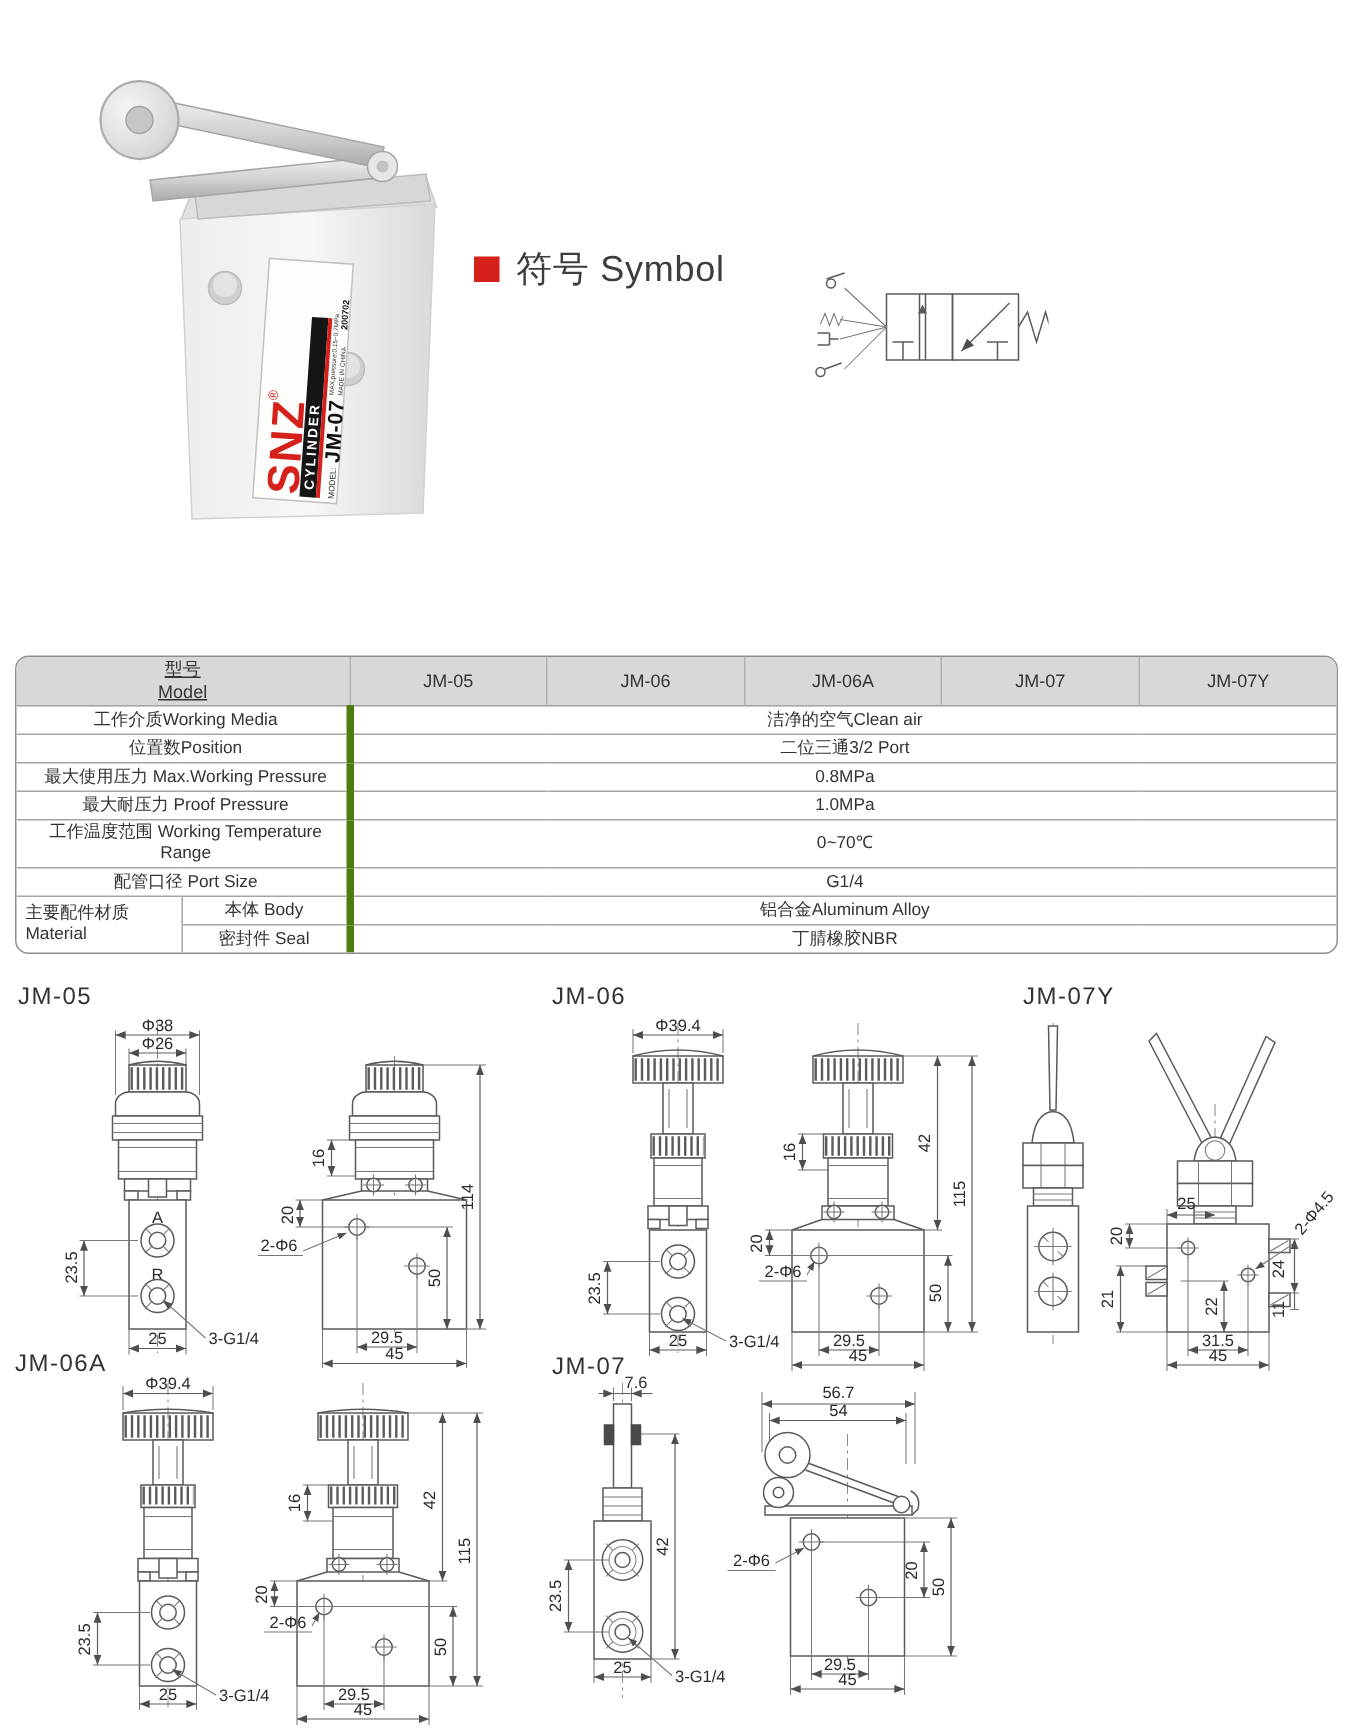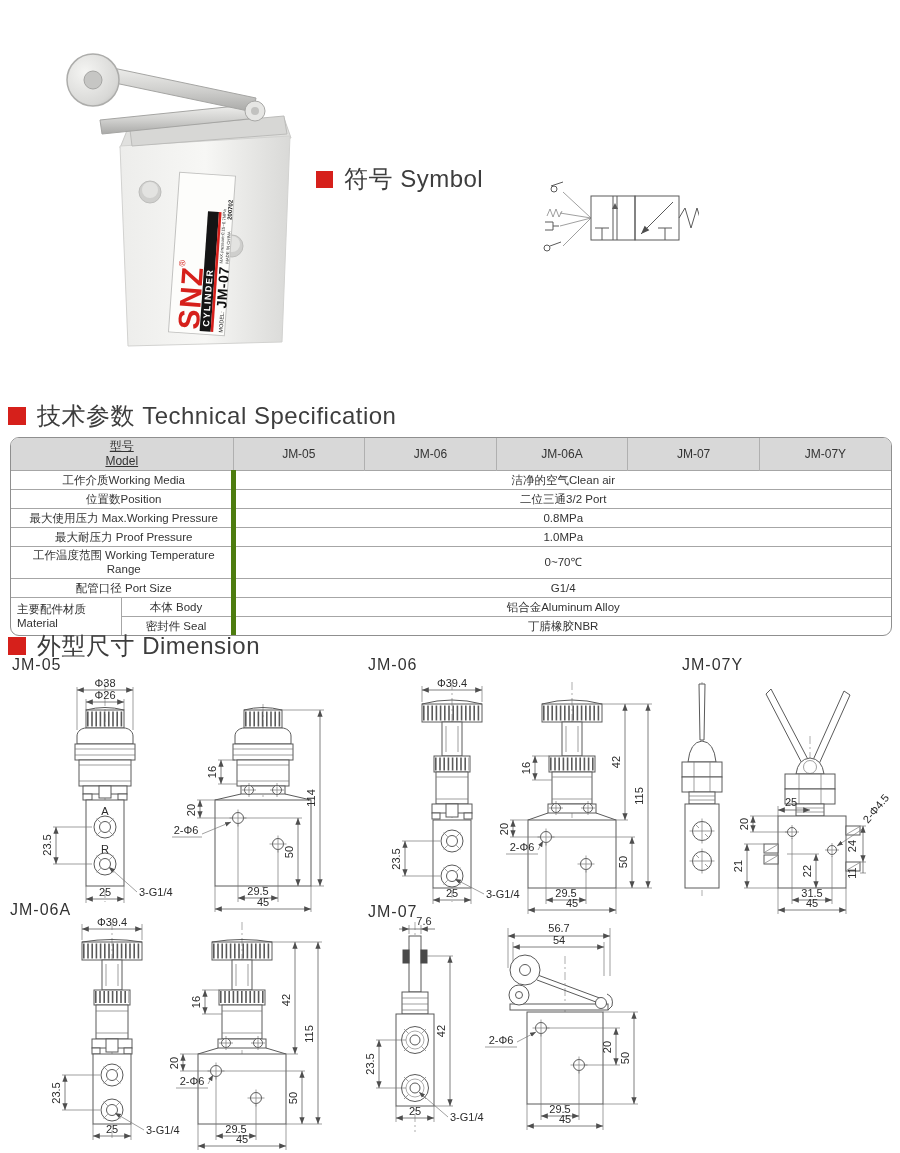--- a/index.html
+++ b/index.html
@@ -167,24 +167,20 @@
         <line x1="18" y1="54" x2="26" y2="54" class="ol"></line>
     <line x1="26" y1="46" x2="26" y2="54" class="ol"></line>
         <line x1="26" y1="50" x2="32" y2="50" class="ol"></line>
   </g>
   <g>
     <circle cx="20" cy="72" r="3" class="ol"></circle>
         <line x1="23" y1="70" x2="34" y2="66" class="ol"></line>
   </g>
 </svg>
 
-<div class="sec-head" style="left:8px;top:400px">
-  <span class="red-sq"></span>
-  <span>技术参数 Technical Specification</span>
-</div>
 
 <div class="tbl-wrap">
 <table>
   <colgroup>
           <col style="width:110px">
           <col style="width:112px">
           <col>
           <col>
           <col>
           <col>
@@ -237,24 +233,20 @@
       <td class="val" colspan="5">铝合金Aluminum  Alloy</td>
     </tr>
     <tr>
       <td class="sub">密封件 Seal</td>
       <td class="val" colspan="5">丁腈橡胶NBR</td>
     </tr>
   </tbody>
 </table>
 </div>
 
-<div class="sec-head" style="left:8px;top:630px">
-  <span class="red-sq"></span>
-  <span>外型尺寸 Dimension</span>
-</div>
 
 <div class="dwg-title" style="left:12px;top:656px">JM-05</div>
 <div class="dwg-title" style="left:368px;top:656px">JM-06</div>
 <div class="dwg-title" style="left:682px;top:656px">JM-07Y</div>
 <div class="dwg-title" style="left:10px;top:901px">JM-06A</div>
 <div class="dwg-title" style="left:368px;top:903px">JM-07</div>
 
 <svg class="abs" style="left:20px;top:674px" width="310" height="242" viewBox="0 0 310 242">
   <g>
     <line x1="85" y1="8" x2="85" y2="228" class="cl"></line>

